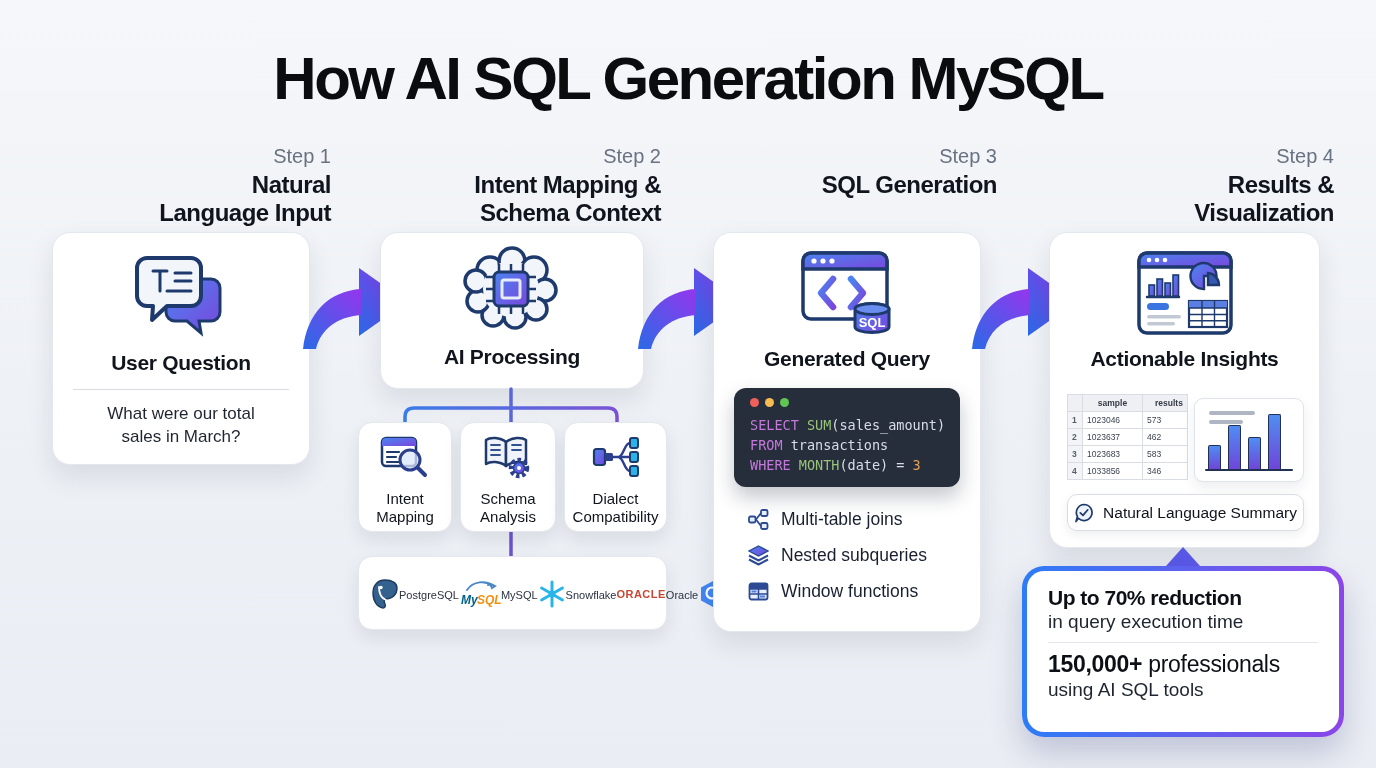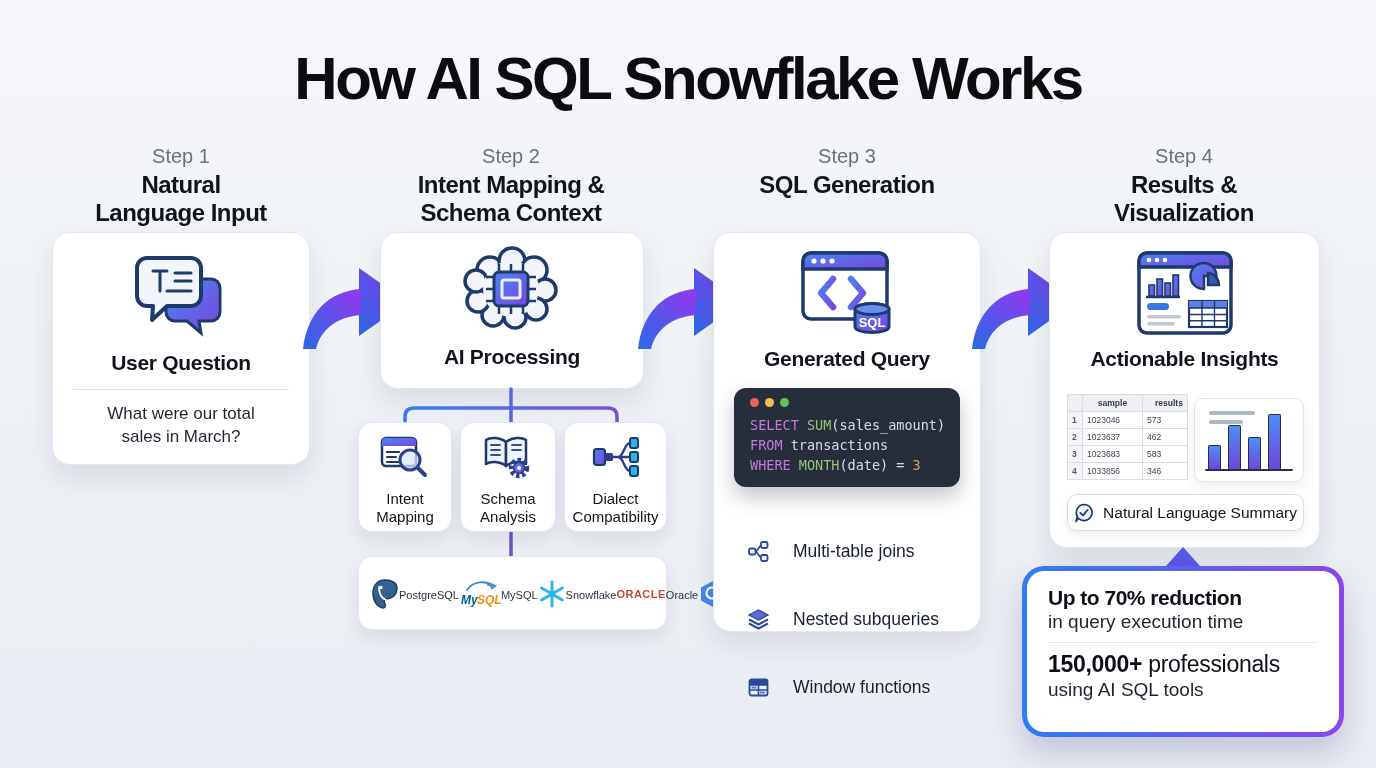--- a/index.html
+++ b/index.html
@@ -5,21 +5,21 @@
   * { margin:0; padding:0; box-sizing:border-box; }
   html,body { width:1376px; height:768px; overflow:hidden; }
   body { font-family:"Liberation Sans", sans-serif; }
   #canvas { position:relative; width:1376px; height:768px;
             background:linear-gradient(180deg,#f5f7fa 0%,#edf0f5 60%,#eaedf3 100%); }
   .abs { position:absolute; }
 
   .main-title { top:44px; left:0; width:100%; text-align:center;
     font-size:60px; font-weight:700; letter-spacing:-2.5px; color:#0b0c0e; }
 
-  .step-head { width:300px; text-align:center; }
+  .step-head { width:300px; text-align:right; }
   .step-label { font-size:20px; color:#697281; margin-bottom:3px; }
   .step-title { font-size:24px; font-weight:700; color:#10141c; line-height:28px; letter-spacing:-0.5px; }
 
   .card { background:#ffffff; border:1px solid #e3e7ee; border-radius:18px;
           box-shadow:0 12px 26px rgba(25,35,60,0.10); }
   .card-title { font-size:21px; font-weight:700; color:#10141c; text-align:center; letter-spacing:-0.3px; }
   .icon-wrap { display:flex; justify-content:center; }
 
   .divider { height:1px; background:#d8dce3; }
   .question { font-size:17px; color:#1f2530; text-align:center; line-height:23px; }
@@ -36,21 +36,21 @@
   .db-label { font-size:11px; color:#2b3342; margin-top:2px; }
   .oracle-text { font-size:11px; font-weight:800; color:#c74634; letter-spacing:0.5px; }
 
   .code-block { background:#262d3b; border-radius:12px; box-shadow:0 10px 20px rgba(20,28,50,0.25); padding:10px 0 12px 16px; }
   .code-dots { display:flex; gap:6px; margin-bottom:8px; }
   .dot { width:9px; height:9px; border-radius:50%; }
   .code-line { font-family:"DejaVu Sans Mono", monospace; font-size:13.5px; line-height:20px;
                white-space:pre; color:#d8dde8; }
   .tok-kw { color:#c678dd;margin-top:21px; } .tok-fn { color:#98c379; } .tok-num { color:#e0a055; }
 
-  .feature-row { display:flex; align-items:flex-start; gap:24px;margin-top:32px; }
+  .feature-row { display:flex; align-items:flex-start; gap:12px; }
   .feature-text { font-size:17.5px; color:#182030; }
 
   table.results { border-collapse:collapse; background:#fff; border:1px solid #d9dce2; border-radius:3px; font-size:8.5px; }
   table.results th { background:#eef0f4; font-weight:700; color:#333a46; padding:3px 4px; border:1px solid #d9dce2; }
   table.results td { color:#3c4350; padding:3px 4px; border:1px solid #d9dce2; }
   table.results td.rownum { background:#f3f4f7; color:#565e6b; font-weight:700; }
 
   .chart-panel { background:#fff; border:1px solid #dfe3ea; border-radius:9px;
                  box-shadow:0 6px 14px rgba(25,35,60,0.08); }
   .gline { position:absolute; height:4px; border-radius:2px; background:#aeb6c3; }
@@ -90,21 +90,21 @@
         <stop offset="0" stop-color="#2a6ae6"></stop>
           <stop offset="1" stop-color="#9636ee"></stop>
       </linearGradient>
       <linearGradient id="gBR" x1="0" y1="0" x2="1" y2="0">
         <stop offset="0" stop-color="#3a7ce8"></stop>
           <stop offset="1" stop-color="#7b52d4"></stop>
       </linearGradient>
     </defs>
   </svg>
 
-  <div class="abs main-title">How AI SQL Snowflake Works</div>
+  <div class="abs main-title">How AI SQL Generation MySQL</div>
 
   <div class="abs step-head" style="left:31px; top:145px;">
     <div class="step-label">Step 1</div>
     <div class="step-title">Natural</div>
     <div class="step-title">Language Input</div>
   </div>
   <div class="abs step-head" style="left:361px; top:145px;">
     <div class="step-label">Step 2</div>
     <div class="step-title">Intent Mapping &amp;</div>
     <div class="step-title">Schema Context</div>

